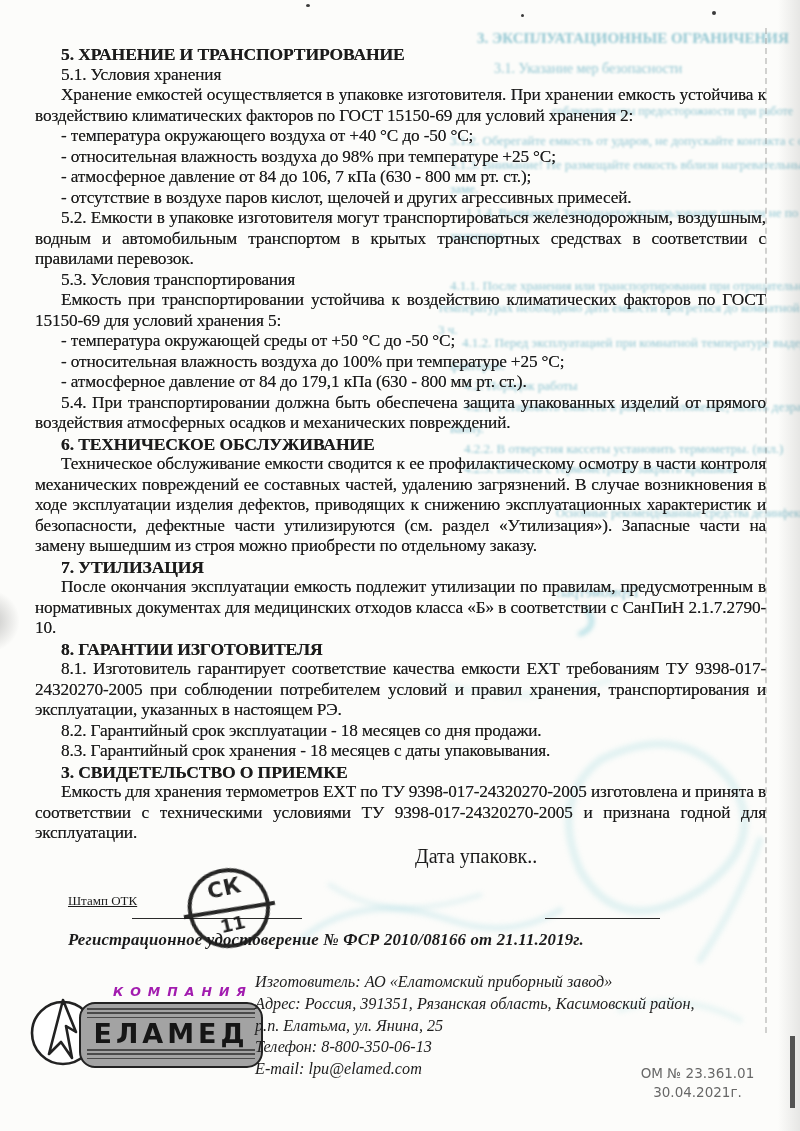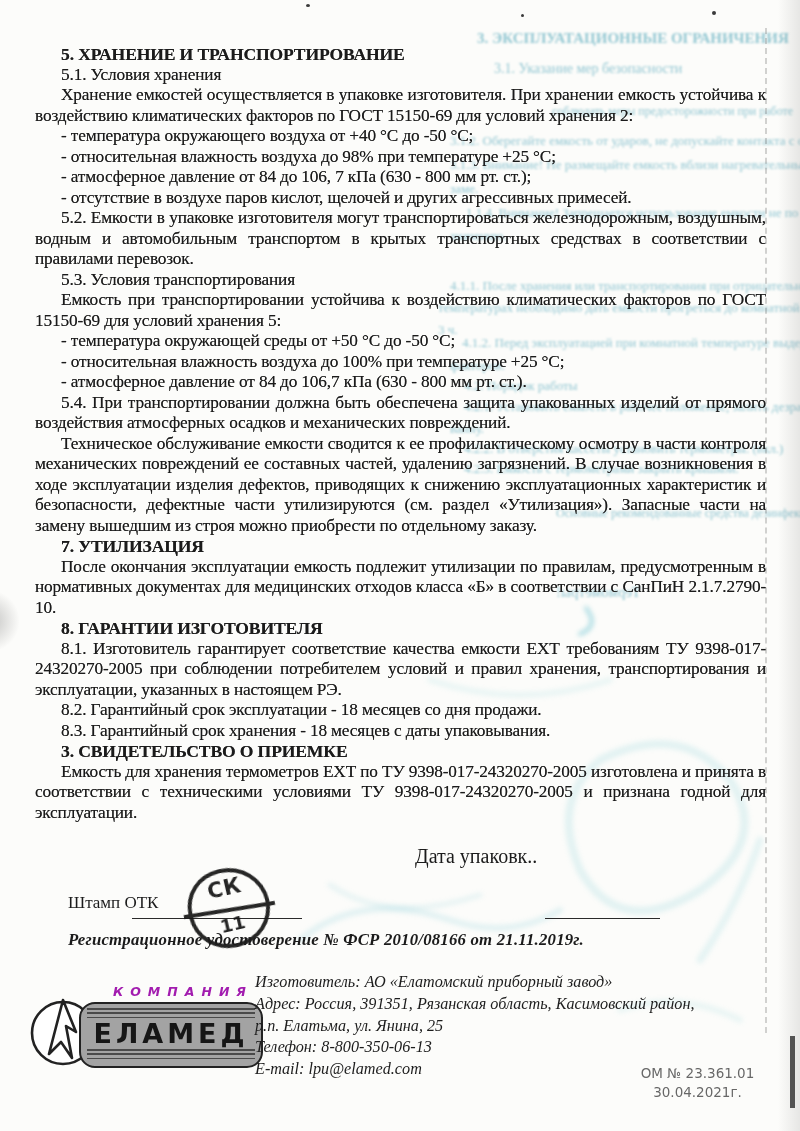--- a/index.html
+++ b/index.html
@@ -17,21 +17,21 @@
   .blk-h{font-weight:700;text-indent:26px;font-size:17.6px;}
   .blk-sub{text-indent:26px;}
   .blk-p{text-indent:26px;text-align:justify;}
   .blk-li{padding-left:26px;}
   
   #bleed{position:absolute;inset:0;pointer-events:none;}
   #bleed span{position:absolute;white-space:nowrap;filter:blur(1.2px);font-family:"Liberation Serif",serif;}
   #scribbles{position:absolute;inset:0;filter:blur(2.5px);}
   
   .abs{position:absolute;}
-  #stamp-label{left:68px;top:893px;font-size:17px;}
+  #stamp-label{left:68px;top:893px;font-size:13px;text-decoration:underline;}
   #stamp-line{left:132px;top:918px;width:170px;border-bottom:1.6px solid #2a2a2a;}
   #date-label{left:415px;top:845px;font-size:20px;}
   #date-line{left:545px;top:918px;width:115px;border-bottom:1.6px solid #2a2a2a;}
   #stamp{
     left:188px;top:868px;width:74px;height:72px;
     border:4.5px solid #151515;border-radius:48% 52% 50% 50%;
     transform:rotate(-13deg);opacity:.92;filter:blur(.3px);
     font-family:"DejaVu Sans",sans-serif;font-weight:700;color:#131313;
   }
   #stamp .ln{position:absolute;left:-9px;top:36px;width:92px;height:3.5px;background:#151515;transform:rotate(4deg);}
@@ -105,22 +105,23 @@
       <div class="blk-p">Хранение емкостей осуществляется  в упаковке изготовителя. При хранении емкость устойчива к воздействию климатических факторов по ГОСТ 15150-69 для условий хранения 2:</div>
       <div class="blk-li">- температура окружающего воздуха от +40 °С до -50 °С;</div>
       <div class="blk-li">- относительная влажность воздуха до 98% при температуре +25 °С;</div>
       <div class="blk-li">- атмосферное давление от 84 до 106, 7 кПа (630 - 800 мм рт. ст.);</div>
       <div class="blk-li">- отсутствие в воздухе паров кислот, щелочей и других агрессивных примесей.</div>
       <div class="blk-p">5.2. Емкости в упаковке изготовителя могут транспортироваться железнодорожным, воздушным, водным  и автомобильным транспортом в крытых транспортных средствах в соответствии с правилами перевозок.</div>
       <div class="blk-sub">5.3. Условия транспортирования</div>
       <div class="blk-p">Емкость при транспортировании устойчива к воздействию климатических факторов по ГОСТ 15150-69 для условий хранения 5:</div>
       <div class="blk-li">- температура окружающей среды от +50 °С до -50 °С;</div>
       <div class="blk-li">- относительная влажность воздуха до 100% при температуре +25 °С;</div>
-      <div class="blk-li">- атмосферное давление от 84 до 106,7 кПа (630 - 800 мм рт. ст.).</div>
+      <div class="blk-li">- атмосферное давление от 84 до 179,1 кПа (630 - 800 мм рт. ст.).</div>
       <div class="blk-p">5.4. При транспортировании должна быть обеспечена защита упакованных изделий от прямого воздействия атмосферных осадков и механических повреждений.</div>
+      <div class="blk-h">6. ТЕХНИЧЕСКОЕ ОБСЛУЖИВАНИЕ</div>
       <div class="blk-p">Техническое обслуживание емкости сводится к ее профилактическому осмотру в части контроля механических повреждений ее составных частей, удалению загрязнений. В случае возникновения в ходе эксплуатации изделия дефектов, приводящих к снижению эксплуатационных характеристик и безопасности, дефектные части утилизируются (см. раздел «Утилизация»). Запасные части на замену вышедшим из строя можно приобрести по отдельному заказу.</div>
       <div class="blk-h">7. УТИЛИЗАЦИЯ</div>
       <div class="blk-p">После окончания эксплуатации емкость подлежит утилизации по правилам, предусмотренным в нормативных документах для медицинских отходов класса «Б» в соответствии с СанПиН 2.1.7.2790-10.</div>
       <div class="blk-h">8. ГАРАНТИИ ИЗГОТОВИТЕЛЯ</div>
       <div class="blk-p">8.1. Изготовитель гарантирует соответствие качества емкости ЕХТ требованиям ТУ 9398-017-24320270-2005 при соблюдении потребителем условий и правил хранения, транспортирования и эксплуатации, указанных в настоящем РЭ.</div>
       <div class="blk-sub">8.2. Гарантийный срок  эксплуатации -  18 месяцев со дня продажи.</div>
       <div class="blk-sub">8.3. Гарантийный срок хранения -  18 месяцев с даты упаковывания.</div>
       <div class="blk-h">3. СВИДЕТЕЛЬСТВО О ПРИЕМКЕ</div>
       <div class="blk-p">Емкость для хранения термометров ЕХТ по ТУ 9398-017-24320270-2005 изготовлена и принята в соответствии с техническими условиями ТУ 9398-017-24320270-2005 и признана годной для эксплуатации.</div>
     </div>

